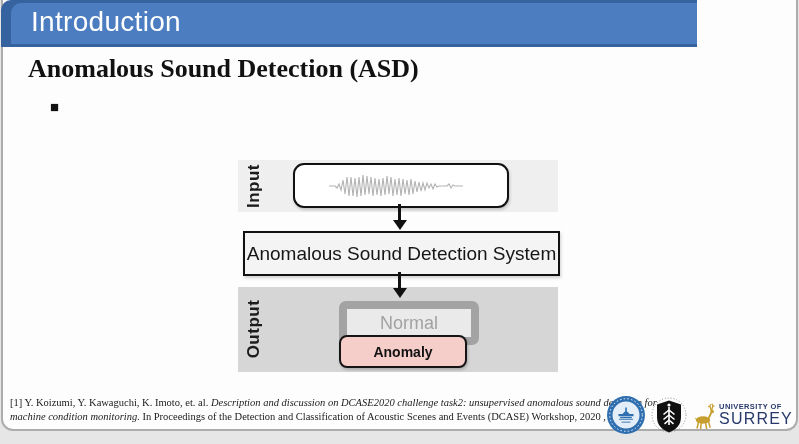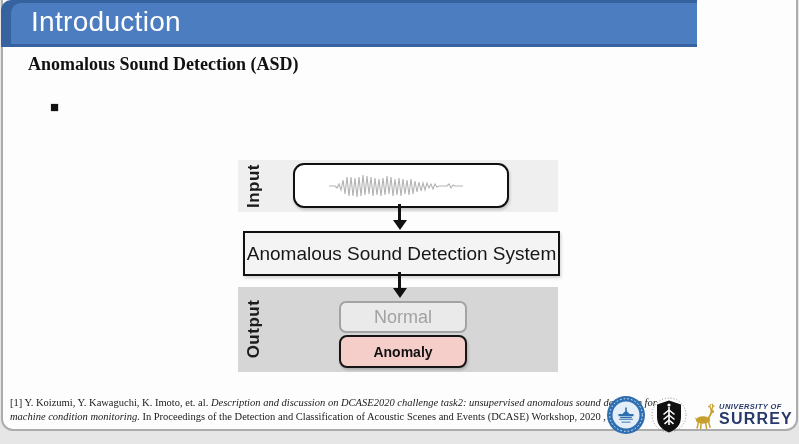--- a/index.html
+++ b/index.html
@@ -11,21 +11,21 @@
   
   .titlebar-bg{position:absolute;left:-2px;top:0;width:696px;height:47px;background:#36639f;
                border-radius:10px 0 0 0;}
   .titlebar{position:absolute;left:10px;top:3px;right:0;bottom:3px;background:#4c7dc0;
             border-radius:10px 0 0 0;}
   .titlebar h1{margin:0;padding:3px 0 0 20px;font-size:28px;font-weight:400;color:#ffffff;
                letter-spacing:.3px;}
 
   
   .heading{position:absolute;left:25px;top:54px;margin:0;font-family:"Liberation Serif",serif;
-           font-weight:700;font-size:18px;color:#111;}
+           font-weight:700;font-size:26px;color:#111;}
   .bullet-marker{position:absolute;left:47px;top:99px;font-size:15px;color:#111;line-height:15px;}
   .bullet-lines{position:absolute;left:75px;top:92px;font-family:"Liberation Serif",serif;
                 font-size:23px;color:#161616;line-height:30px;}
 
   
   .diagram{position:absolute;left:235px;top:160px;width:320px;height:212px;}
   .band{position:absolute;left:0;width:320px;}
   .input-band{top:0;height:52px;background:#efefef;}
   .output-band{top:127px;height:85px;background:#d6d6d6;}
   .vlabel{position:absolute;text-align:center;line-height:20px;height:20px;white-space:nowrap;
@@ -41,36 +41,36 @@
         border-right:7px solid transparent;border-top:10px solid #111;}
   .arrow1 .shaft{left:160px;top:44px;height:17px;}
   .arrow1 .head{left:155px;top:60px;}
   .arrow2 .shaft{left:160px;top:112px;height:17px;}
   .arrow2 .head{left:155px;top:128px;}
   .system-box{position:absolute;left:5px;top:71px;width:313px;height:41px;background:#f4f4f4;
               border:2.5px solid #111;border-radius:0;display:flex;align-items:center;
               justify-content:center;font-size:19px;color:#161616;
               box-shadow:1px 2px 3px rgba(0,0,0,.18);}
   .normal-box{position:absolute;left:101px;top:141px;width:124px;height:28px;background:#eaeaea;
-              border:2px solid #a3a3a3;border-radius:7px;display:flex;align-items:center;
+              border:8px solid #a3a3a3;border-radius:7px;display:flex;align-items:center;
               justify-content:center;font-size:18px;color:#a2a2a2;}
   .anomaly-box{position:absolute;left:101px;top:175px;width:124px;height:29px;background:#f5cdc9;
                border:2.5px solid #151515;border-radius:8px;display:flex;align-items:center;
                justify-content:center;font-size:14px;font-weight:600;color:#111;
                box-shadow:1px 2px 3px rgba(0,0,0,.2);}
 
   
   .citation{position:absolute;left:7px;top:396px;width:650px;margin:0;
             font-family:"Liberation Serif",serif;font-size:10.5px;line-height:13.5px;color:#1a1a1a;}
   .citation em{font-style:italic;}
   .logos{position:absolute;right:3px;top:395px;display:flex;align-items:center;gap:5px;}
   .surrey{display:flex;align-items:center;gap:3px;}
   .surrey-text{display:flex;flex-direction:column;line-height:1;color:#27386b;}
-  .surrey-line1{font-size:7.5px;letter-spacing:.4px;font-weight:600;font-style:italic;}
-  .surrey-line2{font-size:16px;letter-spacing:1.2px;font-weight:700;}
+  .surrey-line1{font-size:7.5px;letter-spacing:.4px;font-weight:600;}
+  .surrey-line2{font-size:16px;letter-spacing:1.2px;font-weight:400;}
 </style>
 </head>
 <body>
 
 <div class="page">
   <div class="slide">
 
     <div class="titlebar-bg">
       <div class="titlebar">
         <h1>Introduction</h1>

